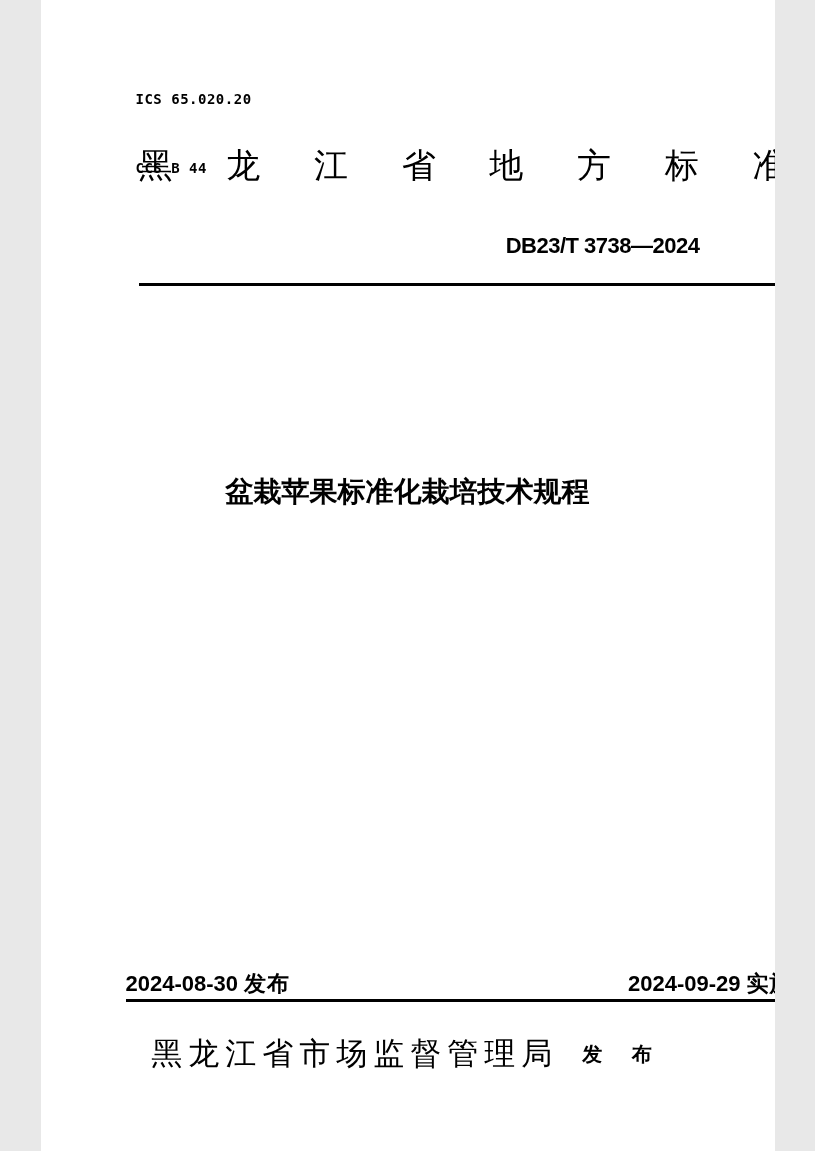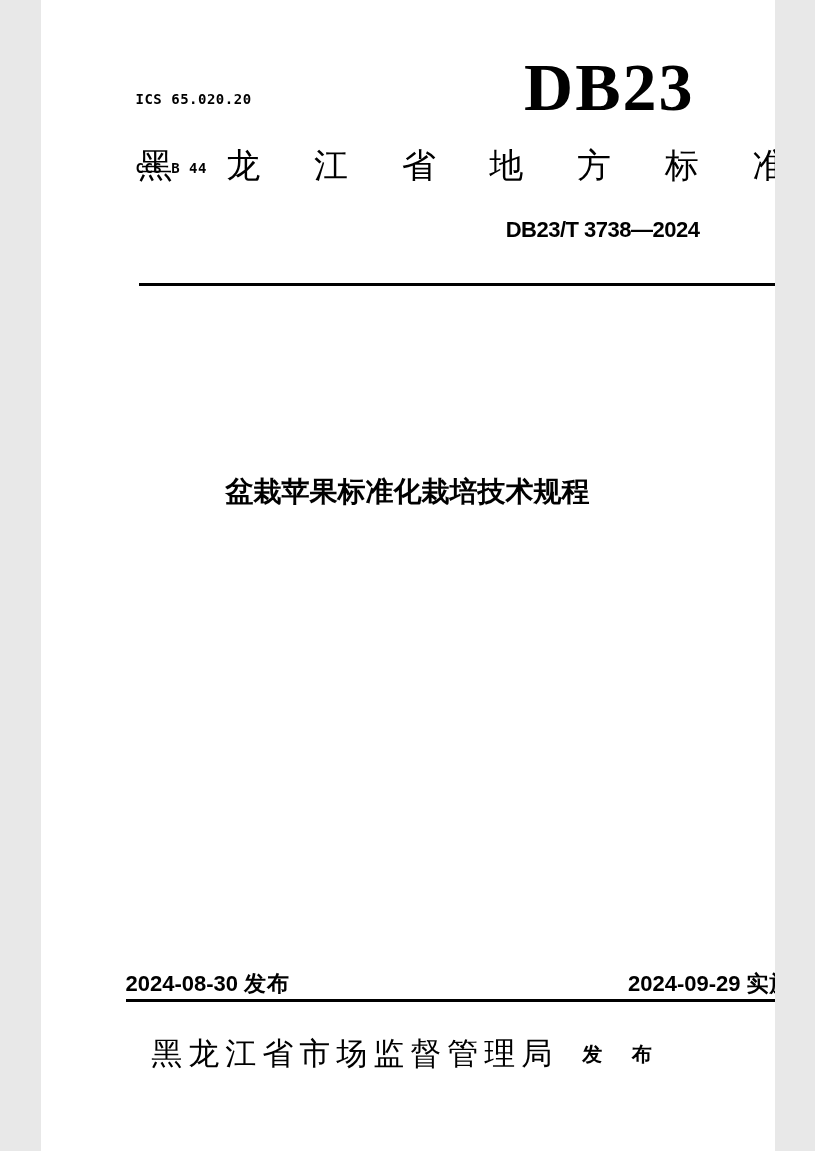--- a/index.html
+++ b/index.html
@@ -54,21 +54,21 @@
     line-height: 38px;
     text-align: justify;
     text-align-last: justify;
     white-space: normal;
   }
 
   
   .standard-number {
     position: absolute;
     right: 75px;
-    top: 219px;
+    top: 235px;
     font-size: 22px;
     font-weight: 700;
     letter-spacing: -0.5px;
     line-height: 1;
   }
 
   .rule-top {
     position: absolute;
     left: 98px;
     top: 283px;
@@ -145,21 +145,20 @@
 </head>
 <body>
 
 <div class="page">
 
   <div class="codes">
     <div>ICS 65.020.20</div>
     <div>CCS B 44</div>
   </div>
 
-  <div class="logo">DB23</div>
 
   <div class="standard-type">黑 龙 江 省 地 方 标 准</div>
 
   <div class="standard-number">DB23/T 3738—2024</div>
 
   <div class="rule-top"></div>
 
   <div class="doc-title">盆栽苹果标准化栽培技术规程</div>
 
   <div class="date-row">

